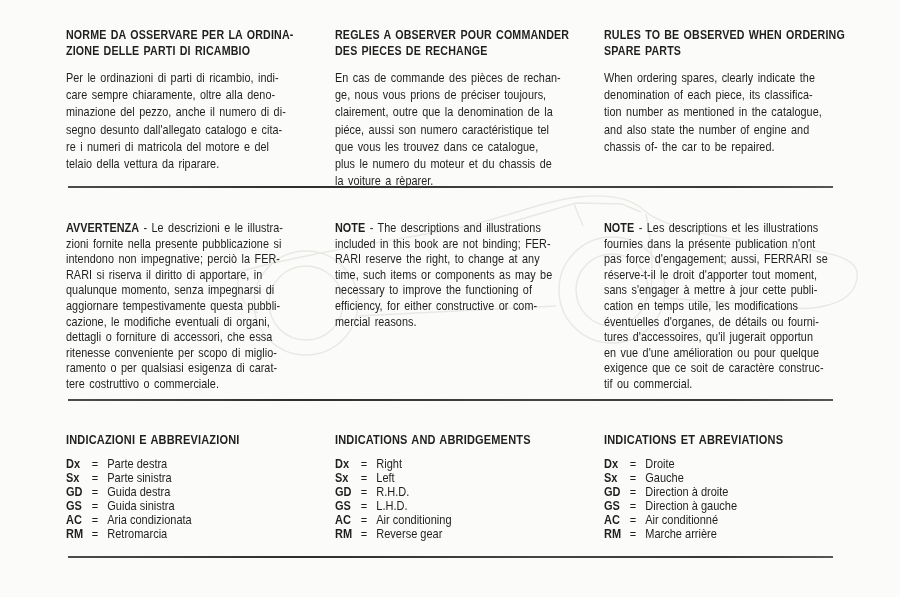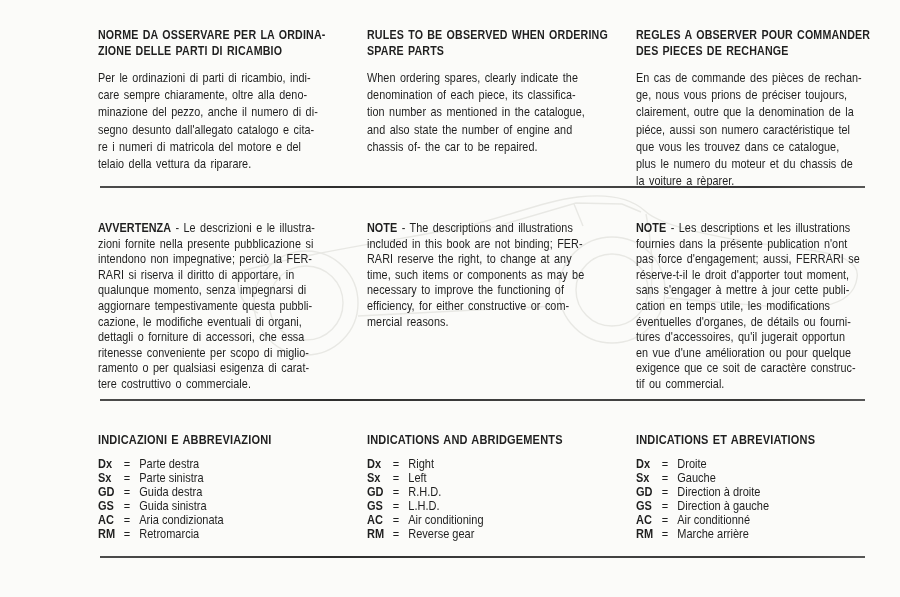--- a/index.html
+++ b/index.html
@@ -8,21 +8,21 @@
     font-family:"Liberation Sans","DejaVu Sans",sans-serif;
     background:#ffffff;
   }
   .page {
     position:relative; width:900px; height:597px;
     background:#fbfbf9; color:#1f1f1f; overflow:hidden;
   }
   .watermark {
     position:absolute; left:0; top:0; z-index:0; pointer-events:none;
   }
-  .content { position:relative; z-index:1; padding:27px 0 16px 66px;margin-left:32px; }
+  .content { position:relative; z-index:1; padding:27px 0 16px 66px; }
   .grid { display:grid; grid-template-columns:repeat(3,230px); column-gap:39px; }
   .row-intro { height:159px; }
   .row-note  { margin-top:33px; height:178px; }
   .row-abbr  { margin-top:31px; height:124px; }
   .rule {
     width:765px; height:2px; margin:0 0 0 2px; border:none;
     background:linear-gradient(90deg,#4c4c4c,#2e2e2e 30%,#454545 62%,#383838 85%,#565656);
   }
   .pre  { white-space:pre; }
   .cond { transform:scaleX(0.86); transform-origin:0 0; }
@@ -79,38 +79,38 @@
         <h2 class="col-title pre cond">NORME DA OSSERVARE PER LA ORDINA-
 ZIONE DELLE PARTI DI RICAMBIO</h2>
         <p class="intro pre cond">Per le ordinazioni di parti di ricambio, indi-
 care sempre chiaramente, oltre alla deno-
 minazione del pezzo, anche il numero di di-
 segno desunto dall'allegato catalogo e cita-
 re i numeri di matricola del motore e del
 telaio della vettura da riparare.</p>
       </div>
       <div class="col">
-        <h2 class="col-title pre cond">RULES TO BE OBSERVED WHEN ORDERING
-SPARE PARTS</h2>
-        <p class="intro pre cond">When ordering spares, clearly indicate the
-denomination of each piece, its classifica-
-tion number as mentioned in the catalogue,
-and also state the number of engine and
-chassis of- the car to be repaired.</p>
-      </div>
-      <div class="col">
         <h2 class="col-title pre cond">REGLES A OBSERVER POUR COMMANDER
 DES PIECES DE RECHANGE</h2>
         <p class="intro pre cond">En cas de commande des pièces de rechan-
 ge, nous vous prions de préciser toujours,
 clairement, outre que la denomination de la
 piéce, aussi son numero caractéristique tel
 que vous les trouvez dans ce catalogue,
 plus le numero du moteur et du chassis de
 la voiture a rèparer.</p>
+      </div>
+      <div class="col">
+        <h2 class="col-title pre cond">RULES TO BE OBSERVED WHEN ORDERING
+SPARE PARTS</h2>
+        <p class="intro pre cond">When ordering spares, clearly indicate the
+denomination of each piece, its classifica-
+tion number as mentioned in the catalogue,
+and also state the number of engine and
+chassis of- the car to be repaired.</p>
       </div>
     </section>
 
     <hr class="rule">
 
     <section class="grid row-note">
       <div class="col">
         <p class="note pre cond"><span class="b">AVVERTENZA</span><span> - Le descrizioni e le illustra-
 zioni fornite nella presente pubblicazione si
 intendono non impegnative; perciò la FER-

